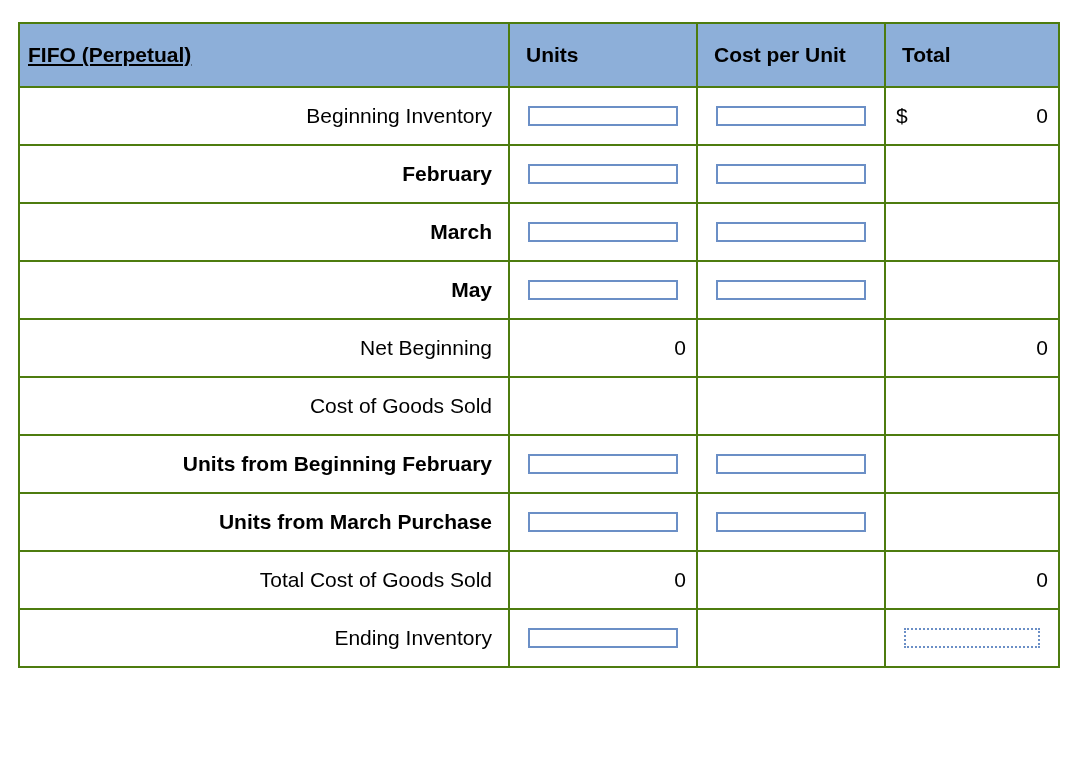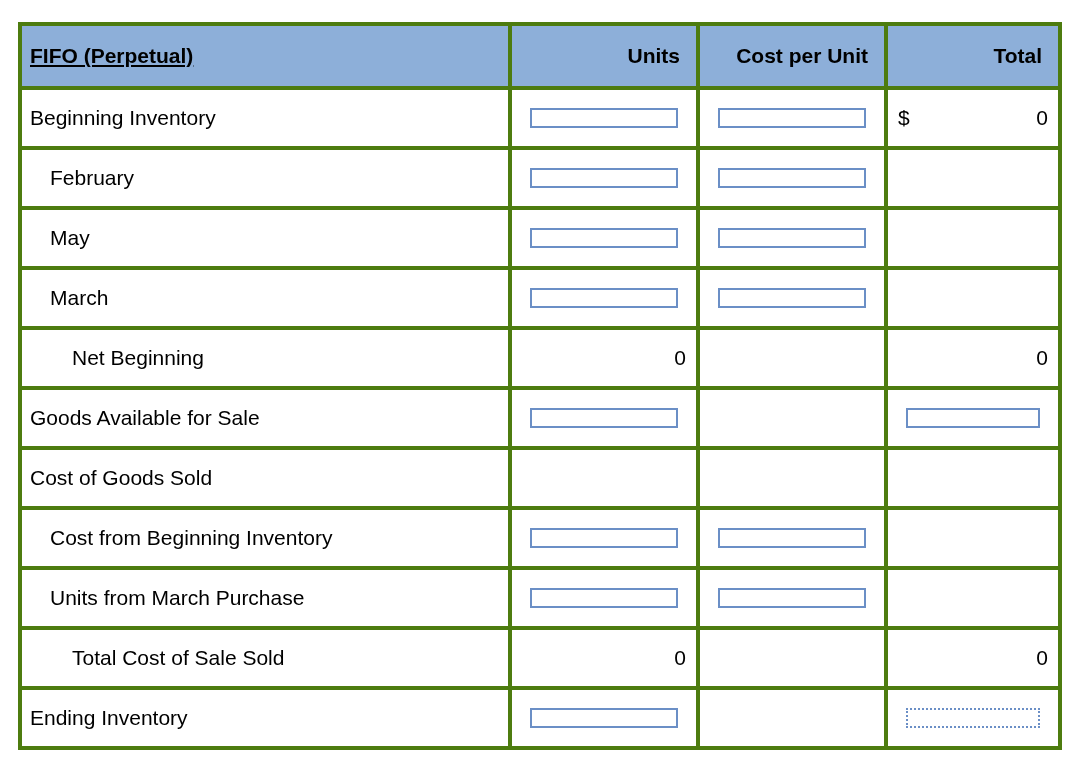--- a/index.html
+++ b/index.html
@@ -15,45 +15,45 @@
     border-collapse: collapse;
     width: 1040px;
     table-layout: fixed;
   }
   col.desc  { width: 490px; }
   col.units { width: 188px; }
   col.cpu   { width: 188px; }
   col.total { width: 174px; }
 
   th, td {
-    border: 4px solid #4d7c0f;
+    border: 2px solid #4d7c0f;
     padding: 16px;
     vertical-align: middle;
     margin-top: 20px;
   }
   th {
     background: #8DAFD9;
     font-weight: bold;
-    text-align: right;
+    text-align: left;
     height: 64px;
     font-size: 21px;
   }
   th.title-cell {
     text-align: left;
     text-decoration: underline;
     padding-left: 8px;
   }
 
   td { height: 44px; }
   td.label {
-    text-align: left;
+    text-align: right;
     padding-left: 8px;
     white-space: nowrap;
   }
-  td.ind1 { padding-left: 28px; }
+  td.ind1 { padding-left: 28px; font-weight: bold; }
   td.ind2 { padding-left: 50px; }
 
   
   .cellwrap {
     position: relative;
     width: 100%;
     height: 100%;
   }
   .cellinner {
     position: absolute;
@@ -154,92 +154,74 @@
           <div class="cellwrap">
             <div class="cellinner editable">
               <span class="num"></span>
             </div>
           </div>
         </td>
       <td></td>
     </tr>
 
     <tr>
+      <td class="label ind1">March</td>
+      <td>
+          <div class="cellwrap">
+            <div class="cellinner editable">
+              <span class="num"></span>
+            </div>
+          </div>
+        </td>
+      <td>
+          <div class="cellwrap">
+            <div class="cellinner editable">
+              <span class="num"></span>
+            </div>
+          </div>
+        </td>
+      <td></td>
+    </tr>
+
+    <tr>
       <td class="label ind1">May</td>
       <td>
           <div class="cellwrap">
             <div class="cellinner editable">
               <span class="num"></span>
             </div>
           </div>
         </td>
       <td>
           <div class="cellwrap">
             <div class="cellinner editable">
               <span class="num"></span>
             </div>
           </div>
         </td>
       <td></td>
     </tr>
 
     <tr>
-      <td class="label ind1">March</td>
-      <td>
-          <div class="cellwrap">
-            <div class="cellinner editable">
-              <span class="num"></span>
-            </div>
-          </div>
-        </td>
-      <td>
-          <div class="cellwrap">
-            <div class="cellinner editable">
-              <span class="num"></span>
-            </div>
-          </div>
-        </td>
-      <td></td>
-    </tr>
-
-    <tr>
       <td class="label ind2">Net Beginning</td>
       <td class="calc">0</td>
       <td></td>
       <td class="calc">0</td>
     </tr>
 
-    <tr>
-      <td class="label">Goods Available for Sale</td>
-      <td>
-          <div class="cellwrap">
-            <div class="cellinner editable">
-              <span class="num"></span>
-            </div>
-          </div>
-        </td>
-      <td></td>
-      <td>
-          <div class="cellwrap">
-            <div class="cellinner editable">
-              <span class="num"></span>
-            </div>
-          </div>
-        </td>
-    </tr>
 
     <tr>
       <td class="label">Cost of Goods Sold</td>
       <td></td>
       <td></td>
       <td></td>
     </tr>
 
     <tr>
-      <td class="label ind1">Cost from Beginning Inventory</td>
+      <td class="label ind1">Units from Beginning February</td>
       <td>
           <div class="cellwrap">
             <div class="cellinner editable">
               <span class="num"></span>
             </div>
           </div>
         </td>
       <td>
           <div class="cellwrap">
             <div class="cellinner editable">
@@ -265,21 +247,21 @@
             <div class="cellinner editable">
               <span class="num"></span>
             </div>
           </div>
         </td>
       <td></td>
     </tr>
 
 
     <tr>
-      <td class="label ind2">Total Cost of Sale Sold</td>
+      <td class="label ind2">Total Cost of Goods Sold</td>
       <td class="calc">0</td>
       <td></td>
       <td class="calc">0</td>
     </tr>
 
     <tr>
       <td class="label">Ending Inventory</td>
       <td>
           <div class="cellwrap">
             <div class="cellinner editable">

